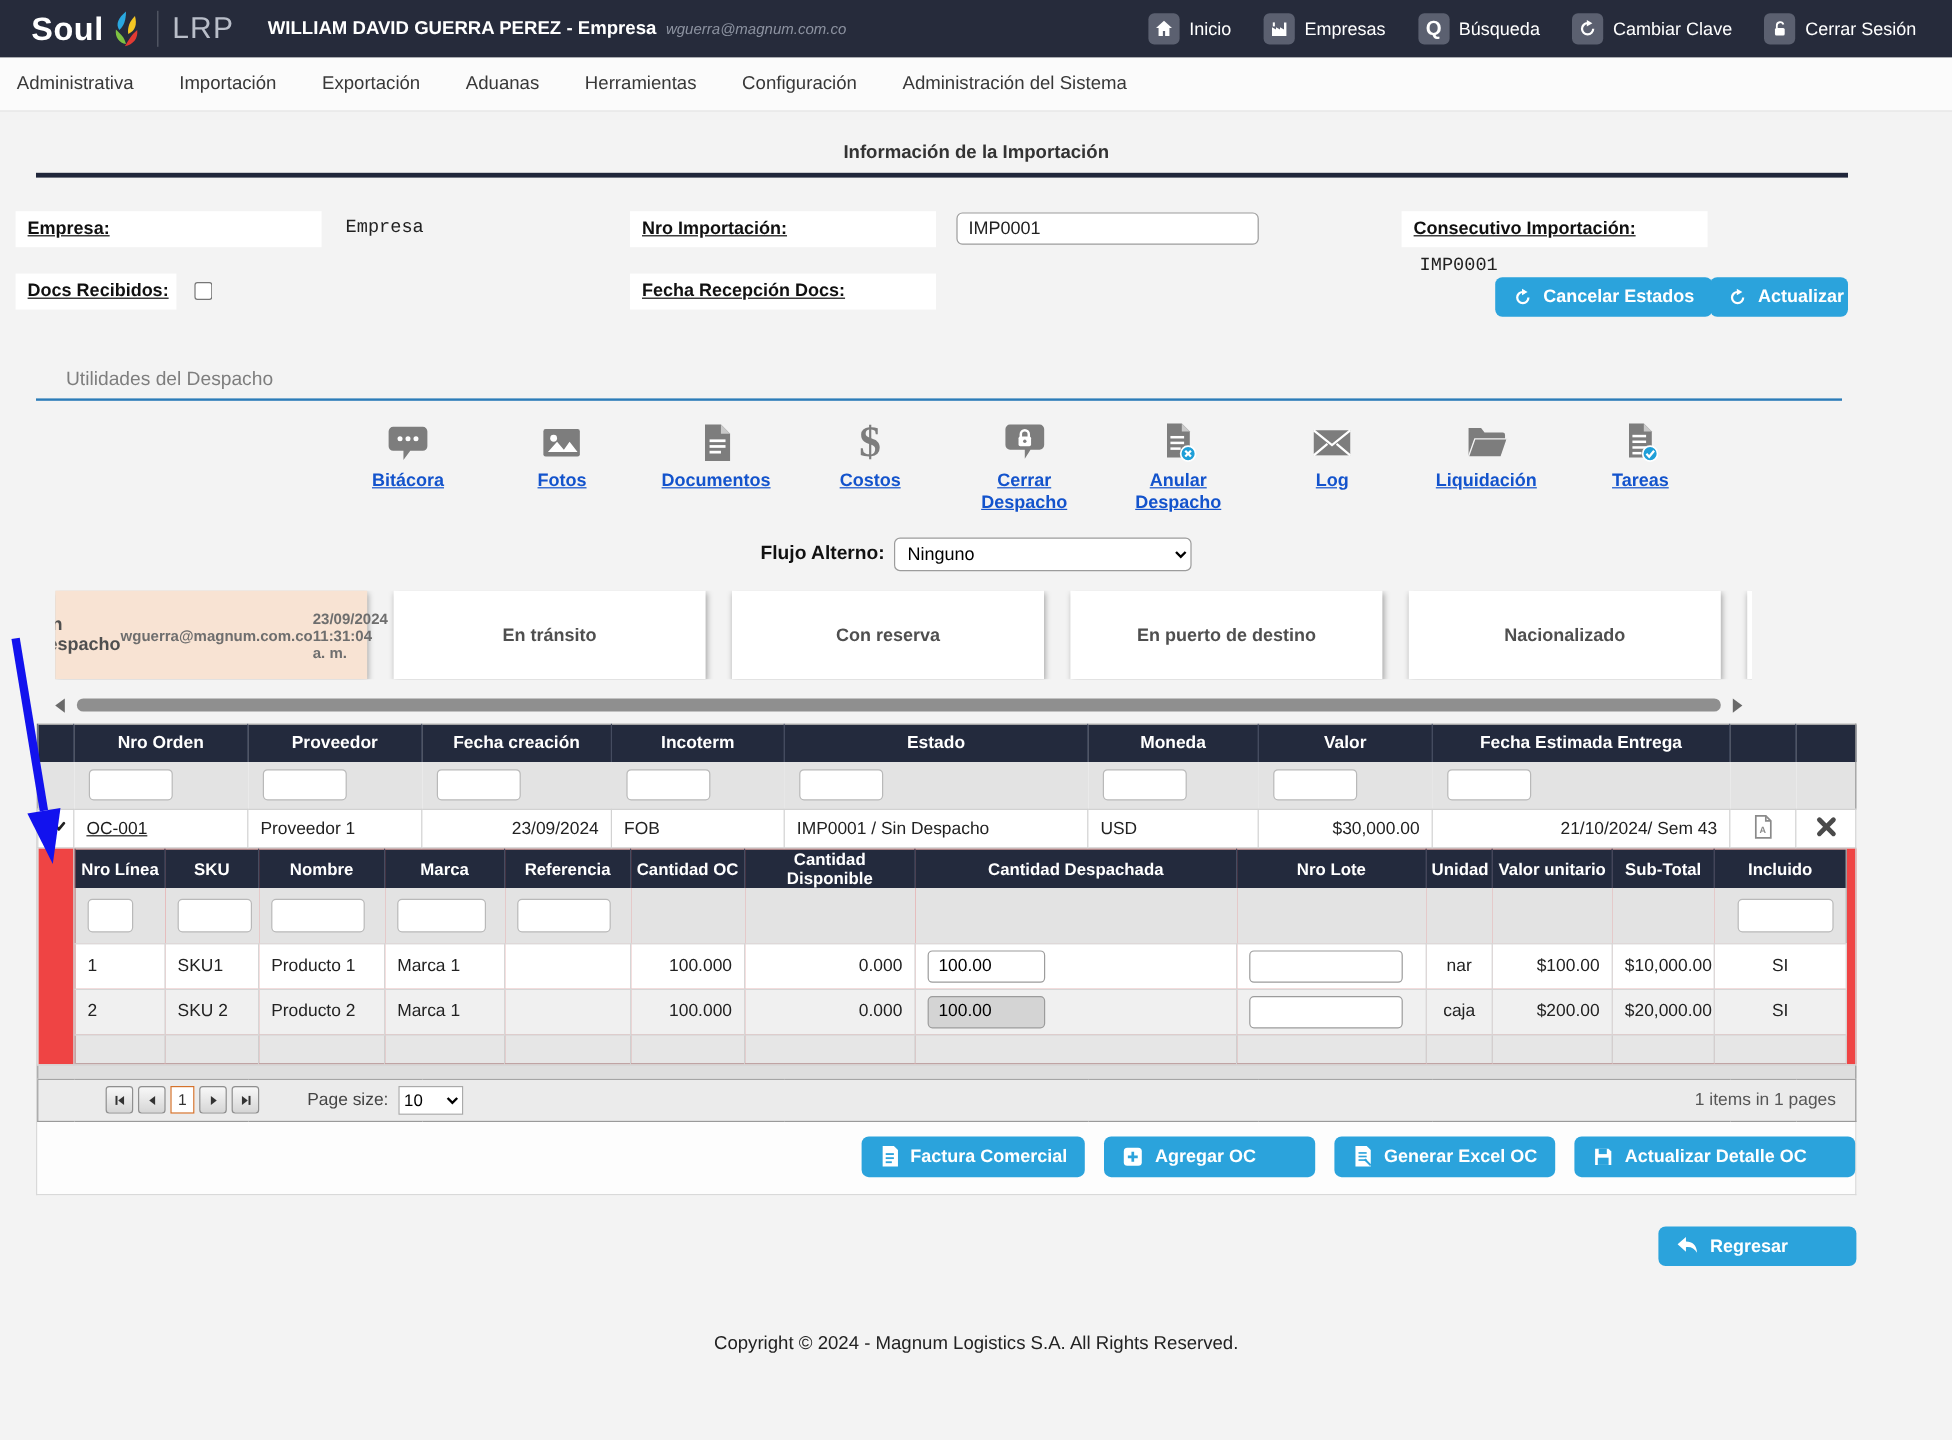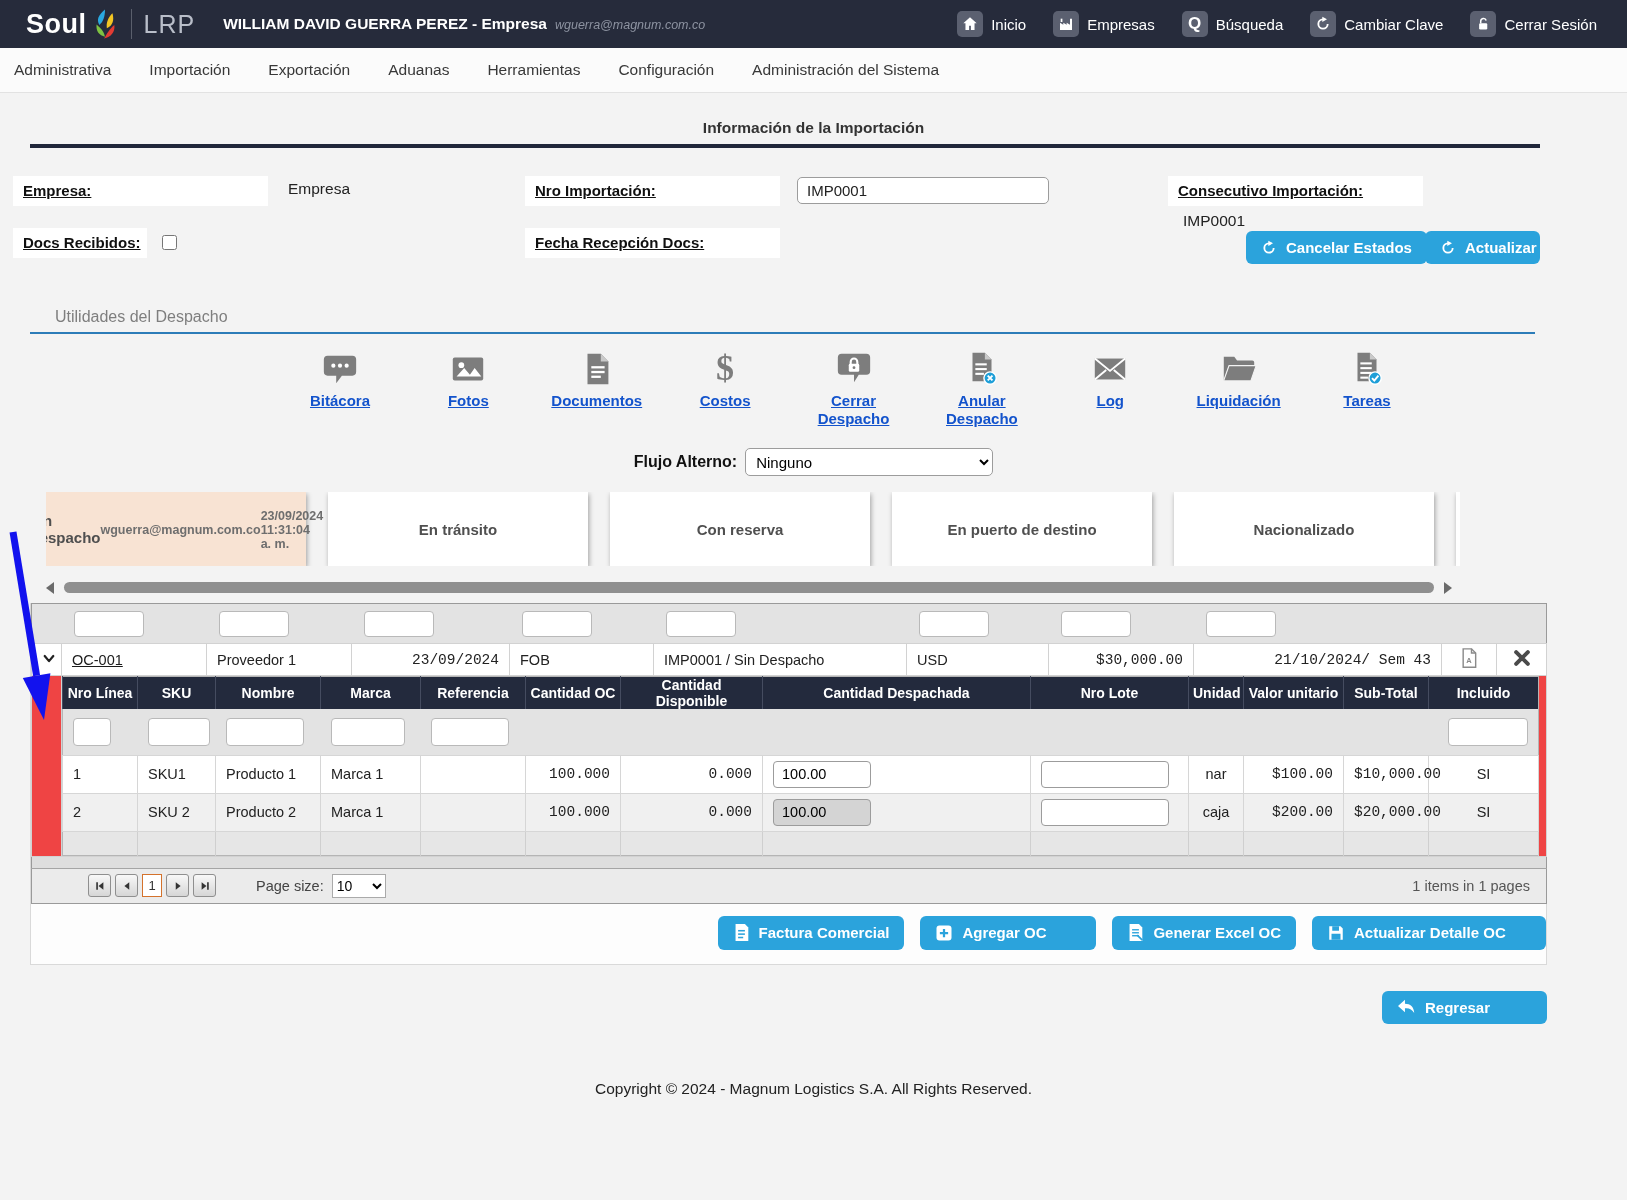--- a/index.html
+++ b/index.html
@@ -23,21 +23,21 @@
 
   
   .menubar { height:45px; background:#fbfbfb; border-bottom:1px solid #e2e2e2; display:flex; align-items:center; gap:38px; padding-left:14px; font-size:15.5px; color:#383838; }
   .menubar span { cursor:pointer; }
 
   
   .page-title { text-align:center; font-weight:bold; font-size:15.5px; color:#333; padding-top:26px; }
   .title-rule { height:4px; background:#20263a; margin:7px 87px 0 30px; }
   .formzone { position:relative; height:136px; }
   .lbl { position:absolute; background:#fff; height:30px; line-height:30px; font-weight:bold; font-size:15px; color:#101010; padding-left:10px;text-decoration:underline; }
-  .plain { position:absolute; font-size:15.5px; color:#222; height:30px; line-height:30px; }
+  .plain { position:absolute; font-size:15.5px; color:#222; height:30px; line-height:30px;font-family:Liberation Mono, monospace; }
   .textinput { position:absolute; height:27px; border:1px solid #9c9c9c; border-radius:5px; font-size:15px; padding:0 9px; font-family:inherit; color:#222; background:#fff; }
   .chk { position:absolute; left:162px; top:87px; width:15px; height:15px; }
   .bluebtn { background:#2ba3dc; color:#fff; font-weight:bold; font-size:15px; height:33px; border:none; border-radius:6px; display:inline-flex; align-items:center; gap:9px; padding:0 15px; cursor:pointer; font-family:inherit; white-space:nowrap; }
   .btn-abs { position:absolute; }
 
   
   .util-head { margin:24px 0 0 55px; color:#7e7e7e; font-size:16px; }
   .util-rule { height:2px; background:#2c7cb8; margin:6px 92px 0 30px; }
   .util-row { display:flex; justify-content:space-between; margin:16px 212px 0 292px; }
   .util-item { display:flex; flex-direction:column; align-items:center; width:96px; cursor:pointer; text-decoration:none; }
@@ -62,21 +62,21 @@
   .tabzone { margin:10px 0 0 30px; width:1517px; }
   .tabs { display:flex; }
   .tab { height:28px; line-height:27px; padding:0 21px; background:#e3e3e3; border:1px solid #909090; margin-right:2px; font-size:15px; color:#1c1c1c; cursor:pointer; position:relative; }
   .tab.active { background:#fff; border-bottom-color:#fff; z-index:3; height:29px; }
   .panel { border:1px solid #d9d9d9; border-top:none; background:#fdfdfd; padding-bottom:14px; margin-top:-1px; position:relative; z-index:1; }
   table.grid { width:100%; border-collapse:collapse; background:#fff; border:1px solid #9a9a9a; font-size:14.5px; color:#222; table-layout:fixed; }
   table.grid th { background:#232a3d; color:#fff; font-weight:bold; height:31px; border-left:1px solid #454c60; font-size:14.5px; }
   tr.frow td { background:#e3e3e3; height:40px; padding-left:12px; }
   .finput { width:70px; height:26px; border:1px solid #b9b9b9; border-radius:4px; font-family:inherit; padding:0 6px; }
   tr.ocrow td { height:32px; border:1px solid #d2d2d2; padding:0 10px; background:#fff; }
-  .num { text-align:right;font-family:Liberation Mono, monospace; }
+  .num { text-align:right; }
   .ctr { text-align:center; }
   .oclink { color:#1b1b1b; text-decoration:underline; cursor:pointer; font-size:14.5px; }
   tr.detailrow > td { border:1px solid #d2d2d2; background:#ef4444; vertical-align:top; }
   td.detailcell { padding:0 12px 0 0; }
   table.detail { width:100%; border-collapse:collapse; table-layout:fixed; border:1px solid #b5b5b5; }
   table.detail th { background:#232a3d; color:#fff; height:30px; font-size:14px; border-left:1px solid #454c60; padding:0 4px; }
   tr.dfilter td { background:#e3e3e3; height:46px; padding-left:10px; }
   .dfinput { height:28px; border:1px solid #b9b9b9; border-radius:4px; font-family:inherit; padding:0 6px; }
   tr.drow td { height:38px; border:1px solid #d6d6d6; padding:0 10px; font-size:14.5px; background:#fff; }
   tr.drow.alt td { background:#f0f0f0; }
@@ -348,20 +348,33 @@
             <col style="width:158px">
             <col style="width:144px">
             <col style="width:253px">
             <col style="width:142px">
             <col style="width:145px">
             <col style="width:248px">
             <col style="width:55px">
             <col style="width:50px">
         </colgroup>
         <tbody>
+            <tr>
+          <th></th>
+          <th>Nro Orden</th>
+          <th>Proveedor</th>
+          <th>Fecha creación</th>
+          <th>Incoterm</th>
+          <th>Estado</th>
+          <th>Moneda</th>
+          <th>Valor</th>
+          <th>Fecha Estimada Entrega</th>
+          <th></th>
+          <th></th>
+        </tr>
         <tr class="frow">
           <td></td>
           <td><input class="finput" style=""></td>
           <td><input class="finput" style=""></td>
           <td><input class="finput" style=""></td>
           <td><input class="finput" style=""></td>
           <td><input class="finput" style=""></td>
           <td><input class="finput" style=""></td>
           <td><input class="finput" style=""></td>
           <td><input class="finput" style=""></td>

